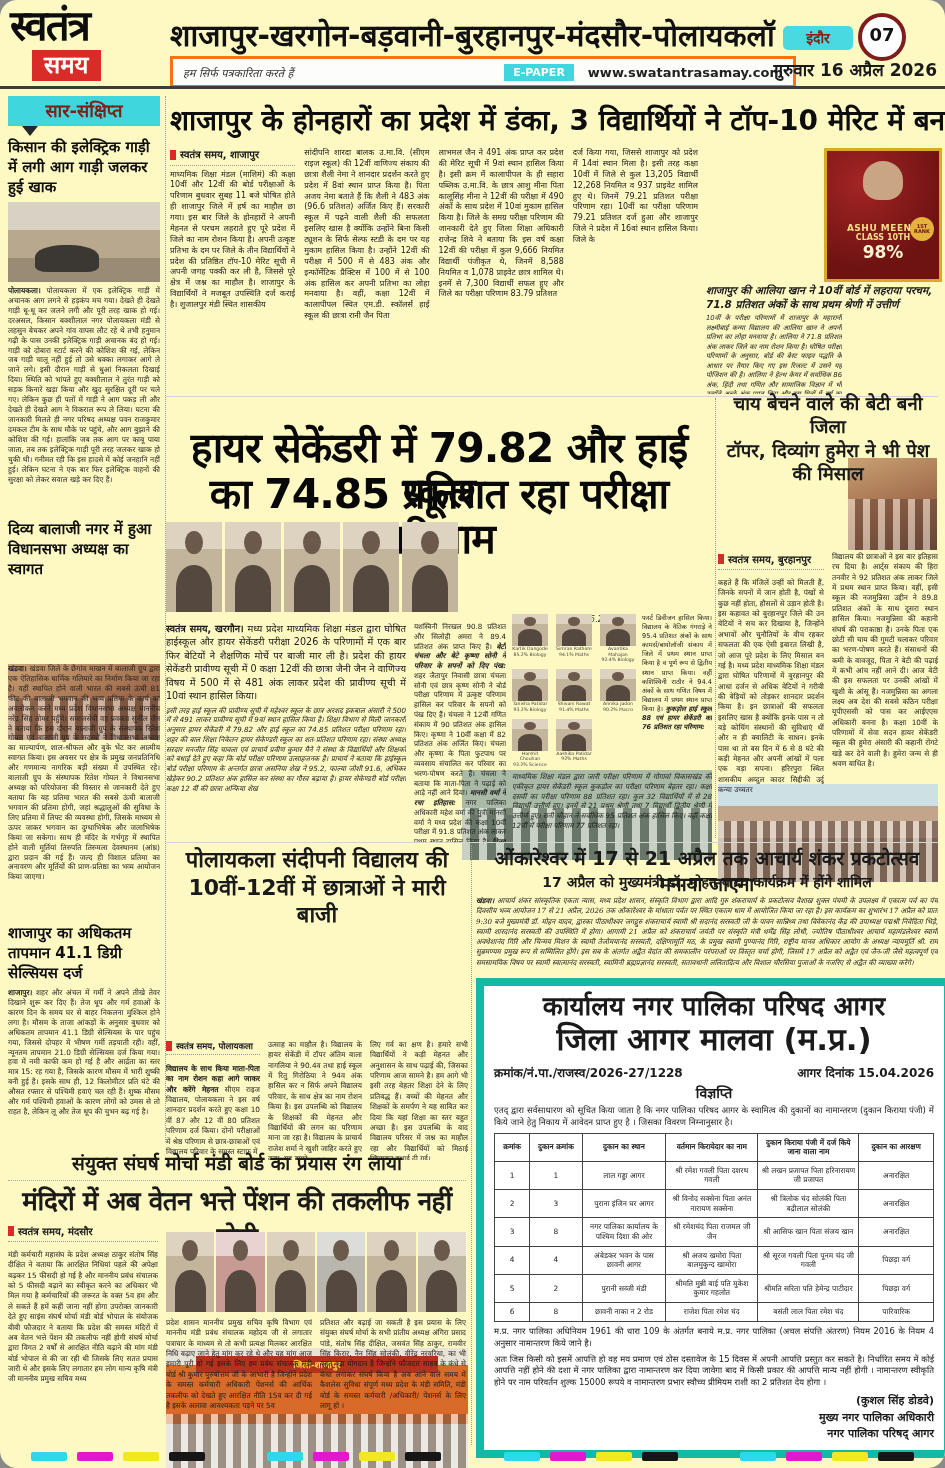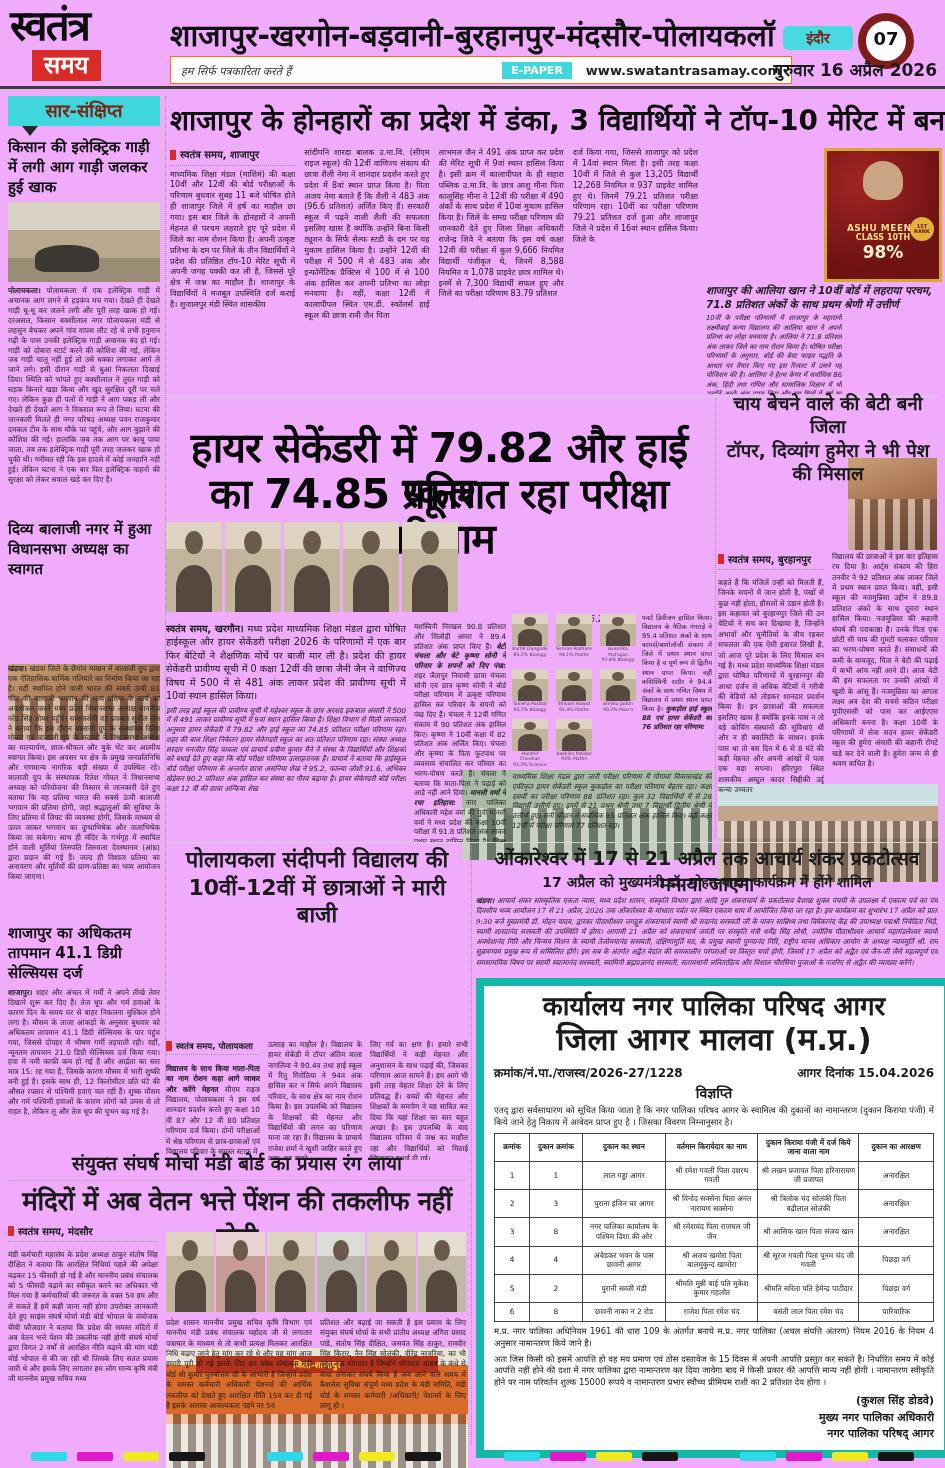--- a/index.html
+++ b/index.html
@@ -1,34 +1,34 @@
 <!DOCTYPE html>
 <html><head>
 <meta charset="utf-8">
 <style>
   html,body{margin:0;padding:0;background:#8a8a8a;}
-  .page{position:relative;width:945px;height:1468px;background:#f0abfc;margin:0 auto;
-        font-family:"DejaVu Sans","Liberation Sans",sans-serif;color:#1a1a1a;overflow:hidden;}
+  .page{position:relative;width:945px;height:1468px;background:#fef9c3;margin:0 auto;
+        font-family:"DejaVu Sans","Liberation Sans",sans-serif;color:#1a1a1a;overflow:hidden;border-radius:17px;}
   .abs{position:absolute;}
   .jt{text-align:justify;}
   .b{font-weight:bold;}
   .it{font-style:italic;}
   .ctr{text-align:center;}
   .clip{overflow:hidden;}
 
   
   .logo-top{font-size:42px;font-weight:800;letter-spacing:-2px;line-height:1.05;color:#0d0d0d;}
   .logo-bottom{display:inline-block;background:#d92b27;color:#fff;font-size:24px;font-weight:800;
                padding:1px 12px;margin:2px 0 0 22px;line-height:1.2;}
   .region{font-size:30px;font-weight:800;white-space:nowrap;color:#111;}
   .edition-badge{background:#49d9e0;color:#7c2213;font-weight:800;font-size:14px;text-align:center;
                  line-height:24px;border-radius:5px;}
-  .page-circle{border:8px solid #7f1d1d;border-radius:50%;background:#fff;font-size:18px;font-weight:800;
+  .page-circle{border:4px solid #7f1d1d;border-radius:50%;background:#fff;font-size:18px;font-weight:800;
                text-align:center;line-height:36px;color:#111;}
-  .mast-sub{border:1px solid #f97316;background:#fdfdfb;display:flex;align-items:center;gap:14px;padding:0 10px;}
+  .mast-sub{border:3px solid #f97316;background:#fdfdfb;display:flex;align-items:center;gap:14px;padding:0 10px;}
   .tagline{font-size:11px;font-style:italic;color:#333;flex:1;}
   .epaper{background:#3fd6de;color:#fff;font-weight:800;font-size:11px;padding:2px 9px;text-align:center;}
   .website{font-weight:700;font-size:13px;color:#222;}
   .date{font-size:17px;font-weight:800;text-align:right;}
   .mast-rule{background:#3c3c3c;}
 
   
   .photo{position:relative;background:linear-gradient(160deg,#cfc8b8 0%,#a89f8d 45%,#7d7668 100%);overflow:hidden;}
   .ph-street{background:linear-gradient(180deg,#d8d2c4 0 35%,#b8a98e 35% 70%,#9a8c74 70% 100%);}
   .ph-street::after{content:"";position:absolute;left:18%;bottom:12%;width:42%;height:34%;

